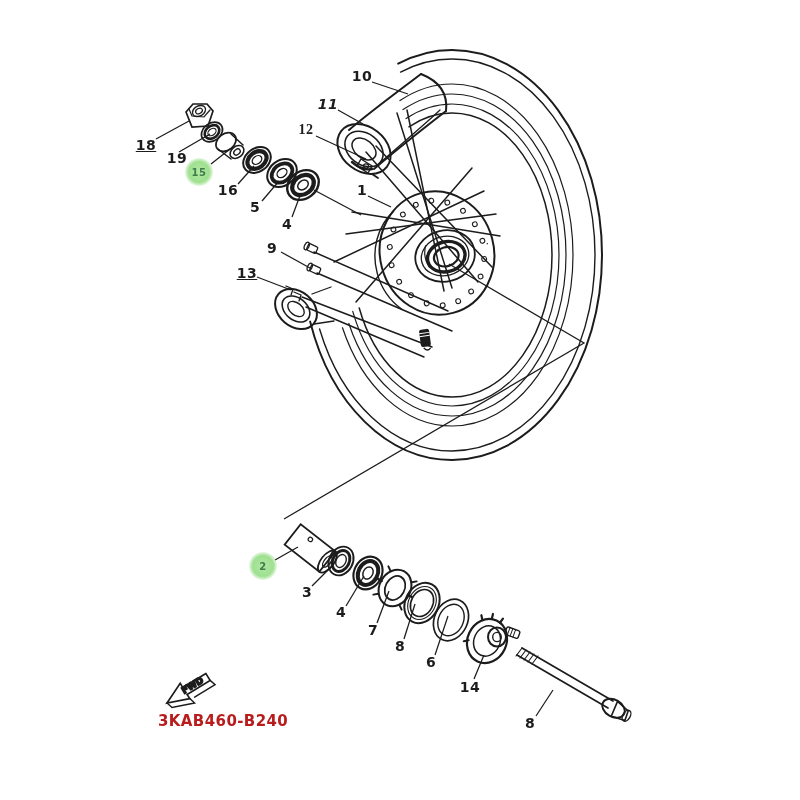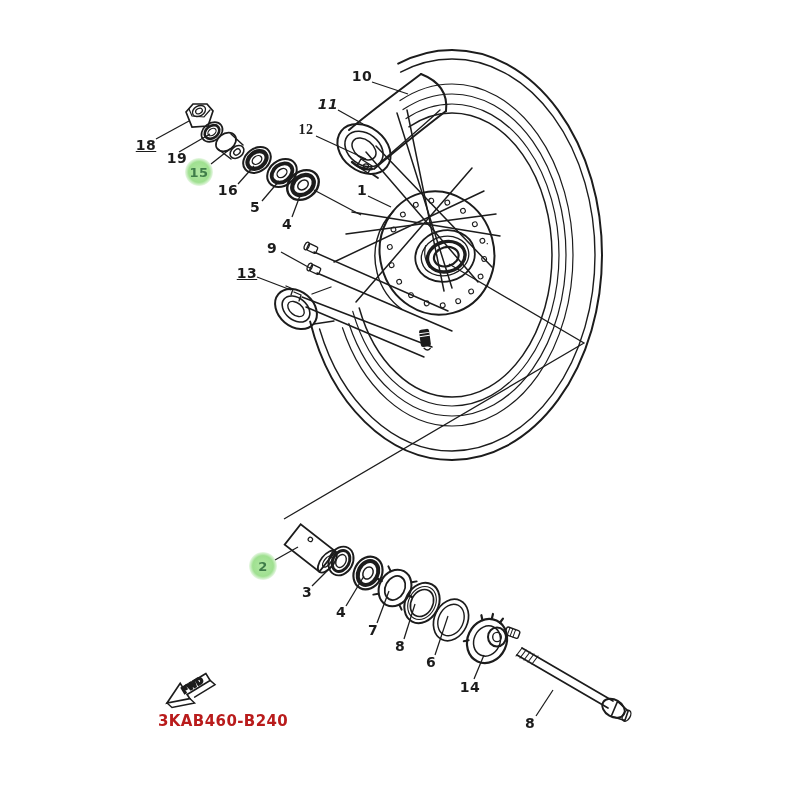--- a/index.html
+++ b/index.html
@@ -3,21 +3,21 @@
 <meta charset="utf-8">
 <style>
   html,body{margin:0;padding:0;background:#ffffff;}
   #canvas{position:relative;width:800px;height:800px;background:#ffffff;overflow:hidden;
           font-family:"DejaVu Sans",sans-serif;}
   svg{position:absolute;left:0;top:0;}
   .art path,.art line,.art ellipse,.art circle,.art polyline,.art polygon{vector-effect:none;}
   .callout{position:absolute;transform:translate(-50%,-50%);font:700 14px "DejaVu Sans",sans-serif;
            color:#1c1c1c;letter-spacing:.5px;white-space:nowrap;text-align:left;}
   .callout.hl{width:28px;height:28px;border-radius:50%;display:flex;align-items:center;
-              justify-content:center;font-size:13px;}
+              justify-content:center;font-size:10px;}
   #part-code{position:absolute;left:158px;top:712px;font:700 15px "DejaVu Sans",sans-serif;
              color:#b91c1c;letter-spacing:.4px;}
   #fwd-text{font:700 9px "DejaVu Sans",sans-serif;fill:#1c1c1c;}
 </style>
 </head>
 <body>
 
 <div id="canvas">
 
   <svg class="art" width="800" height="800" viewBox="0 0 800 800" fill="none" stroke="#1c1c1c" stroke-width="1.6" stroke-linecap="round">

